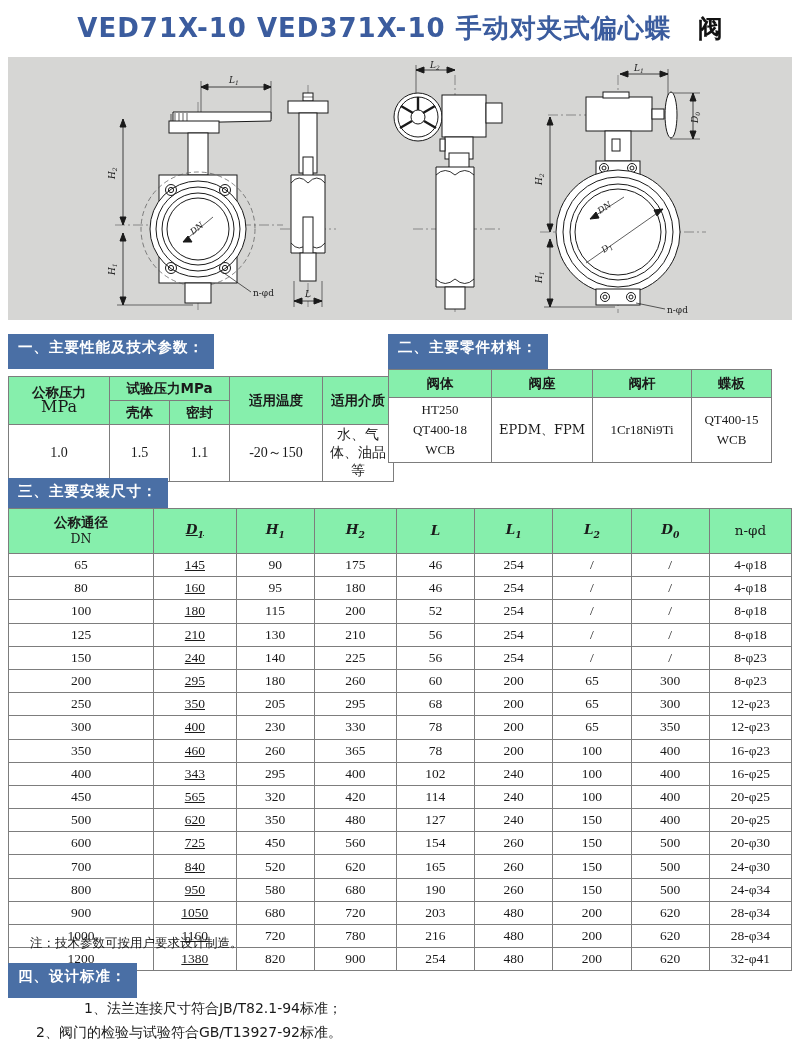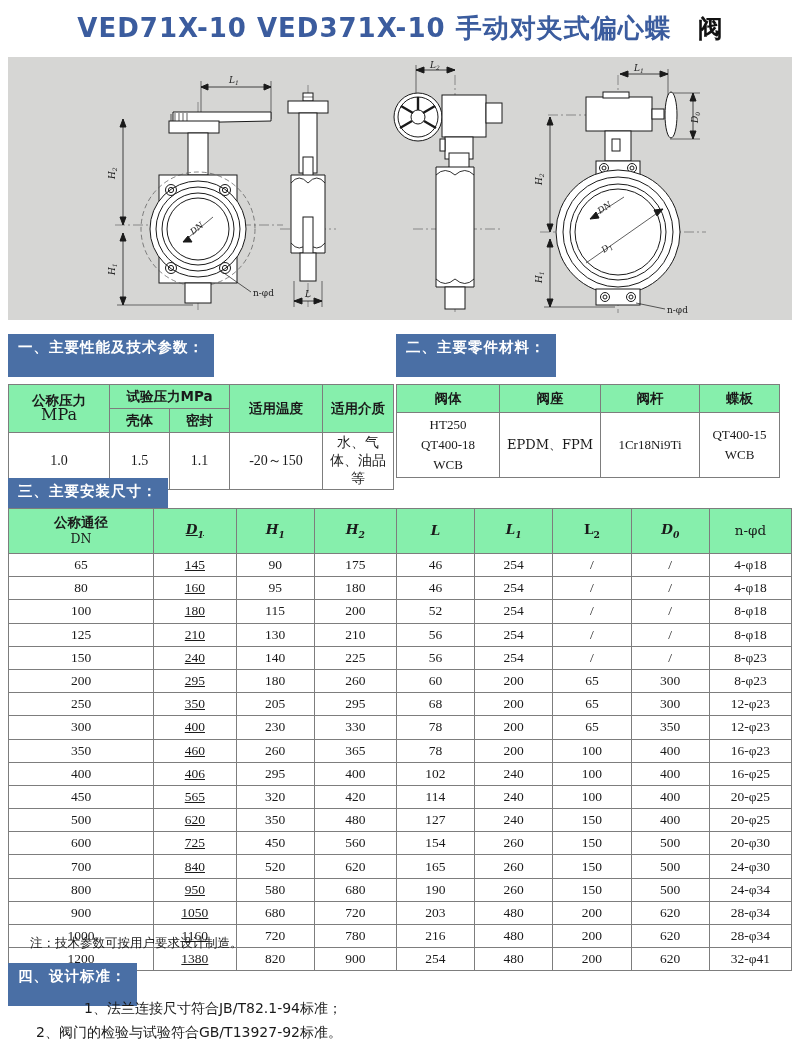--- a/index.html
+++ b/index.html
@@ -27,41 +27,41 @@
     position:absolute;left:8px;top:57px;width:784px;height:263px;
     background:#d6d6d4;
   }
   .dw{position:absolute;top:0;height:263px;}
   .dw svg{display:block;}
   
   .sec{
     background:#4a6fa5;color:#fff;font-weight:bold;
     font-family:"DejaVu Sans","Liberation Sans",sans-serif;
     font-size:14.5px;letter-spacing:1px;
-    padding:4px 10px 20px 10px;box-sizing:border-box;display:inline-block;
+    padding:4px 10px 12px 10px;box-sizing:border-box;display:inline-block;
   }
   
   table{border-collapse:collapse;font-size:13px;}
   .tbl{border:1.6px solid #3a3a3a;}
   .tbl th,.tbl td{
     border:1px solid #7d7d7d;text-align:center;vertical-align:middle;
     font-weight:normal;
   }
   .tbl th{background:#86efac;font-family:"DejaVu Sans","Liberation Sans",sans-serif;font-weight:bold;font-size:13.5px;}
   .tbl td{background:#fff;}
   .cjk{font-family:"DejaVu Sans","Liberation Sans",sans-serif;font-weight:bold;}
   
   .row-area{position:absolute;left:8px;top:334px;width:784px;}
   .half{position:absolute;top:0;}
   .half.l{left:0;width:386px;}
-  .half.r{left:388px;width:384px;}
+  .half.r{left:380px;width:384px;}
   .t1{width:100%;margin-top:7px;}
   .t1 th{height:21px;padding:1px 2px;line-height:1.05;}
   .t1 td{height:44px;font-size:14px;}
-  .t2{width:100%;margin-top:7px;border-radius:22px;}
+  .t2{width:100%;border-radius:22px;}
   .t2 th{height:25px;}
   .t2 td{height:62px;font-size:13px;line-height:1.55;}
   
   .sec3-wrap{position:absolute;left:8px;top:478px;}
   .dims-wrap{position:absolute;left:8px;top:508px;width:784px;}
   .t3{width:784px;}
   .t3 th{height:42px;font-size:13.5px;line-height:1.15;}
   .t3 td{height:20.2px;font-size:13.5px;}
   .t3 .c0{width:152px;}
   .t3 .c1{width:84px;text-decoration:underline;}
@@ -369,21 +369,21 @@
       <tr>
         <th class="c0 cjk">
           <span>公称通径</span><br>
           <span style="font-family:'DejaVu Serif',serif;font-weight:normal;font-size:12.5px">DN</span>
         </th>
         <th class="c1" style="font-style:italic;font-family:'DejaVu Serif',serif"><span>D</span><sub>1</sub></th>
         <th class="c2" style="font-style:italic;font-family:'DejaVu Serif',serif"><span>H</span><sub>1</sub></th>
         <th class="c3" style="font-style:italic;font-family:'DejaVu Serif',serif"><span>H</span><sub>2</sub></th>
         <th class="c4" style="font-style:italic;font-family:'DejaVu Serif',serif">L</th>
         <th class="c5" style="font-style:italic;font-family:'DejaVu Serif',serif"><span>L</span><sub>1</sub></th>
-        <th class="c6" style="font-family:'DejaVu Serif',serif"><span>L</span><sub>2</sub></th>
+        <th class="c6" style="font-style:italic;font-family:'DejaVu Serif',serif"><span>L</span><sub>2</sub></th>
         <th class="c7" style="font-style:italic;font-family:'DejaVu Serif',serif"><span>D</span><sub>0</sub></th>
         <th class="c8" style="font-family:'DejaVu Serif',serif;font-weight:normal">n-φd</th>
       </tr>
     </thead>
     <tbody>
         <tr>
           <td class="c0">65</td>
           <td class="c1">145</td>
           <td class="c2">90</td>
           <td class="c3">175</td>
@@ -476,21 +476,21 @@
           <td class="c2">260</td>
           <td class="c3">365</td>
           <td class="c4">78</td>
           <td class="c5">200</td>
           <td class="c6">100</td>
           <td class="c7">400</td>
           <td class="c8">16-φ23</td>
         </tr>
         <tr>
           <td class="c0">400</td>
-          <td class="c1">406</td>
+          <td class="c1">343</td>
           <td class="c2">295</td>
           <td class="c3">400</td>
           <td class="c4">102</td>
           <td class="c5">240</td>
           <td class="c6">100</td>
           <td class="c7">400</td>
           <td class="c8">16-φ25</td>
         </tr>
         <tr>
           <td class="c0">450</td>

